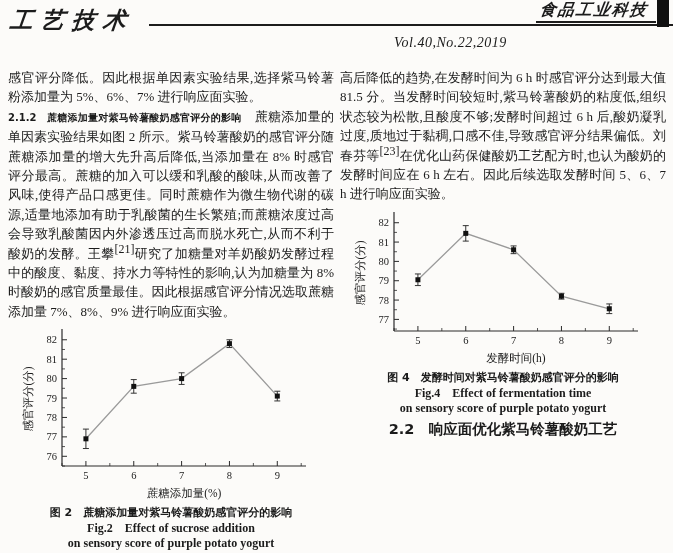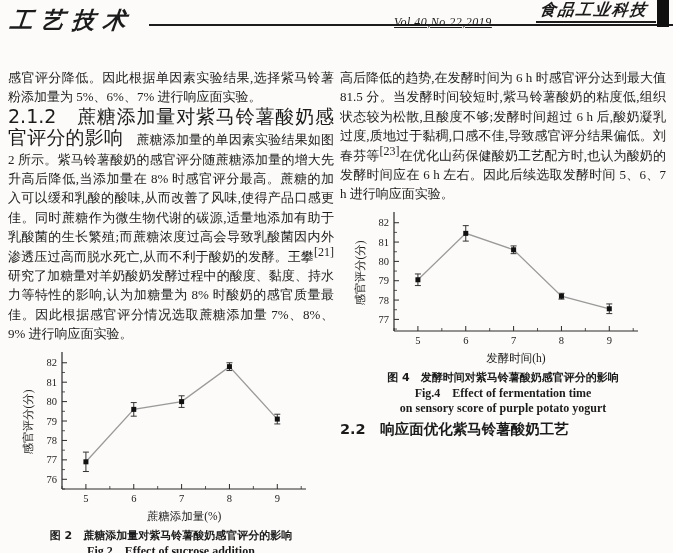--- a/index.html
+++ b/index.html
@@ -6,38 +6,38 @@
   #page{position:relative;width:673px;height:553px;background:#fcfbf9;color:#1b1b1b;
         font-family:"Liberation Serif","DejaVu Serif",serif;overflow:hidden;}
   
   .logo-left{position:absolute;left:10px;top:5px;font-size:23px;font-weight:bold;font-style:italic;
              letter-spacing:8px;transform:skewX(-6deg);}
   .rule-main{position:absolute;left:149px;top:24px;width:524px;height:2px;background:#1c1c1c;}
   .logo-right{position:absolute;left:540px;top:0px;font-size:16px;font-weight:bold;font-style:italic;
               letter-spacing:2px;transform:skewX(-8deg);}
   .logo-right-underline{position:absolute;left:536px;top:21px;width:120px;height:2px;background:#1c1c1c;}
   .black-bar{position:absolute;left:657px;top:0;width:12px;height:27px;background:#101010;}
-  .vol{position:absolute;left:394px;top:15px;font-style:italic;font-size:12px;letter-spacing:.5px;text-decoration:underline;}
+  .vol{position:absolute;left:394px;top:35px;font-style:italic;font-size:14px;letter-spacing:.5px;}
   
   .col{position:absolute;top:68px;width:326px;font-size:13px;line-height:19.4px;
        text-align:justify;}
   .col-left{left:8px;}
   .col-right{left:340px;}
   p{margin:0;}
-  .zh-bold{font-family:"DejaVu Sans","Liberation Sans",sans-serif;font-weight:normal;font-size:19px;}
+  .zh-bold{font-family:"DejaVu Sans","Liberation Sans",sans-serif;font-weight:bold;font-size:10px;}
   sup{font-size:12px;line-height:0;}
   
   .figure{text-align:center;}
   .fig-svg{display:block;margin:3px auto 0;}
   svg{font-family:"Liberation Serif","DejaVu Serif",serif;}
   .cap-zh{font-family:"DejaVu Sans","Liberation Sans",sans-serif;font-weight:bold;
           font-size:11px;line-height:17px;margin-top:2px;text-align:center;}
   .cap-en{font-weight:bold;font-size:12px;line-height:15px;text-align:center;}
   .sec-head{font-family:"DejaVu Sans","Liberation Sans",sans-serif;font-weight:bold;
-            font-size:14.5px;line-height:23px;text-align:left;margin-top:2px;}
+            font-size:14.5px;line-height:23px;text-align:center;margin-top:2px;}
 </style>
 </head>
 <body>
 
 <div id="page">
 
   <div class="logo-left">工艺技术</div>
   <div class="rule-main"></div>
   <div class="logo-right">食品工业科技</div>
   <div class="logo-right-underline"></div>

